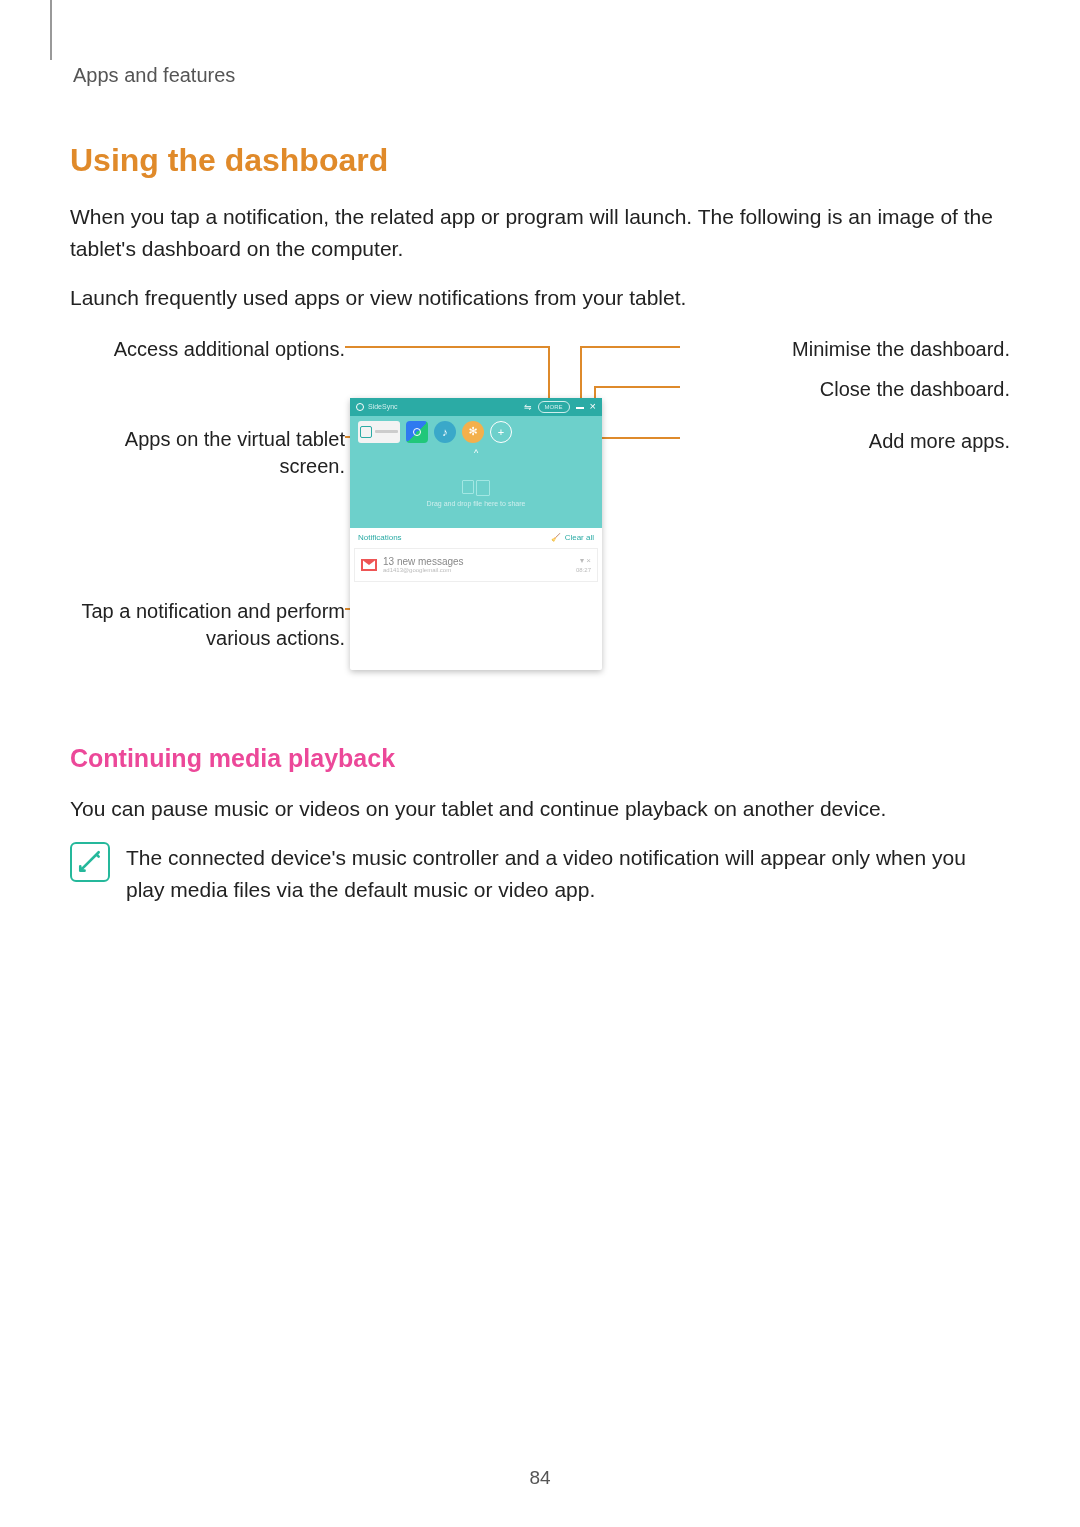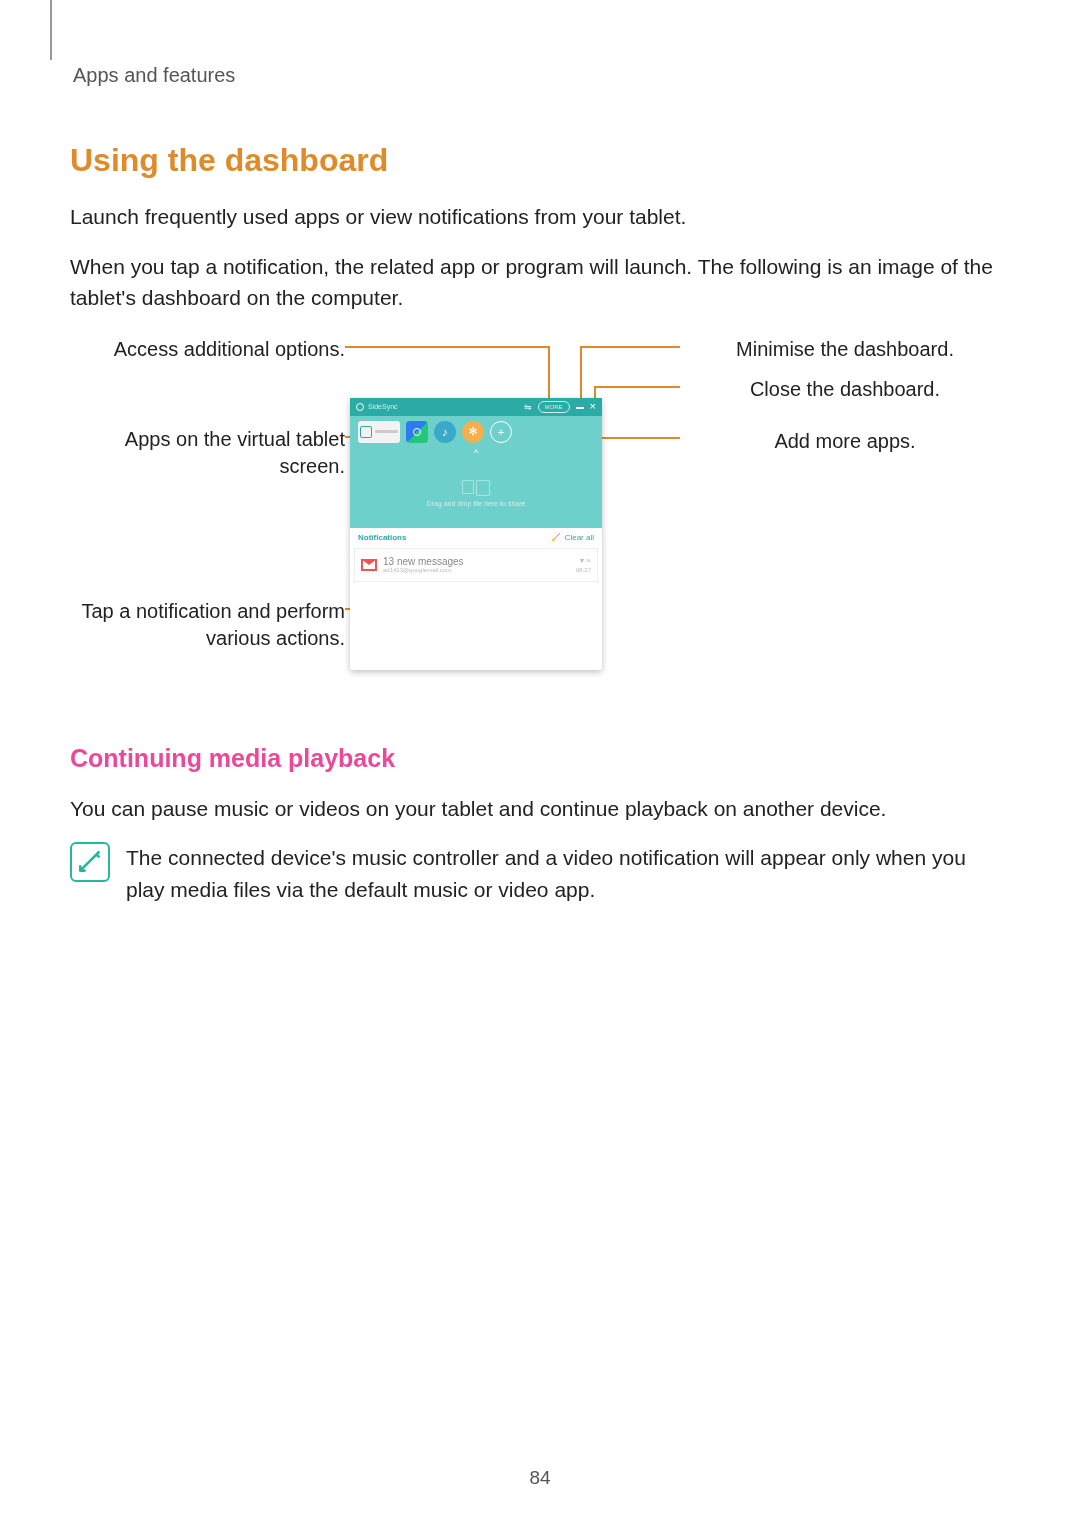--- a/index.html
+++ b/index.html
@@ -7,21 +7,21 @@
 .page{padding:30px 70px 0 70px}
 .header-line{position:absolute;left:50px;top:0;width:2px;height:60px;background:#999}
 .breadcrumb{font-size:20px;color:#555;margin-left:3px;margin-top:34px;margin-bottom:55px}
 h1{font-size:32px;color:#e08a2a;font-weight:bold;margin-bottom:22px}
 h2{font-size:25px;color:#ec4899;font-weight:bold;margin-bottom:20px;margin-top:42px}
 .p{font-size:21px;line-height:1.5;margin-bottom:18px}
 .figure-wrap{position:relative;margin:18px auto 30px auto;height:370px;width:940px}
 .callouts-left{position:absolute;left:0;top:0;width:275px}
 .callouts-right{position:absolute;right:0;top:0;width:330px}
 .callout{font-size:20px;line-height:1.35;text-align:right;position:absolute;right:0}
-.callout-r{text-align:center;left:0}
+.callout-r{text-align:right;left:0}
 .leader{position:absolute;background:#de8a2b;height:2px}
 .leader-v{position:absolute;background:#de8a2b;width:2px}
 .dashboard{position:absolute;left:280px;top:66px;width:252px;background:#fff;border-radius:2px;box-shadow:0 2px 6px rgba(0,0,0,.25)}
 
 .dash-titlebar{background:#2baba5;height:18px;display:flex;align-items:center;padding:0 6px;gap:6px}
 .dash-titlebar .t-left{display:flex;align-items:center;gap:4px;flex:1}
 .t-circle{width:8px;height:8px;border:1.5px solid #fff;border-radius:50%}
 .t-label{font-size:7px;color:#cfeeed}
 .t-share{font-size:9px;color:#fff}
 .t-more{border:1px solid #cfeeed;border-radius:7px;font-size:6px;color:#cfeeed;padding:0 6px;line-height:10px}
@@ -39,21 +39,21 @@
 .gal{width:22px;height:22px;border-radius:4px;background:linear-gradient(135deg,#2f7af0 50%,#21c77a 50%);display:flex;align-items:center;justify-content:center}
 
 .dash-caret{background:#6dd0cb;height:12px;text-align:center;color:#fff;font-size:9px;line-height:10px}
 .dash-drop{background:#6dd0cb;height:68px;display:flex;flex-direction:column;align-items:center;justify-content:center;gap:4px}
 .drop-ico{display:flex;gap:2px}
 .drop-ico .f1{width:12px;height:14px;border:1.5px solid #a3e7e3;border-radius:1px}
 .drop-ico .f2{width:14px;height:16px;border:1.5px solid #a3e7e3;border-radius:1px;position:relative}
 .drop-txt{font-size:7px;color:#cfeeed}
 
 .dash-notifhdr{height:20px;display:flex;align-items:center;justify-content:space-between;padding:0 8px;font-size:8px}
-.nh-l{color:#2baba5;font-weight:bold}
+.nh-l{color:#2baba5;font-weight:normal}
 .nh-r{color:#2baba5;display:flex;align-items:center;gap:3px}
 
 .dash-notif{height:34px;border:1px solid #eee;margin:0 4px;display:flex;align-items:center;gap:6px;padding:2px 6px}
 .n-ico{width:16px;height:12px;position:relative}
 .n-ico::before{content:"";position:absolute;inset:0;border:2px solid #e55;border-top:none}
 .n-ico::after{content:"";position:absolute;left:0;top:0;width:0;height:0;border-left:8px solid transparent;border-right:8px solid transparent;border-top:6px solid #e55}
 .n-txt{flex:1}
 .n-t1{font-size:10px;color:#888}
 .n-t2{font-size:6px;color:#bbb}
 .n-r{display:flex;flex-direction:column;align-items:flex-end;gap:2px}
@@ -67,22 +67,22 @@
 .pagenum{position:absolute;bottom:38px;left:0;right:0;text-align:center;font-size:19px;color:#555}
 </style>
 </head>
 <body>
 
 <div class="header-line"></div>
 <div class="page">
   <div class="breadcrumb">Apps and features</div>
 
   <h1>Using the dashboard</h1>
+  <p class="p">When you tap a notification, the related app or program will launch. The following is an image of the tablet's dashboard on the computer.</p>
   <p class="p">Launch frequently used apps or view notifications from your tablet.</p>
-  <p class="p">When you tap a notification, the related app or program will launch. The following is an image of the tablet's dashboard on the computer.</p>
 
   <div class="figure-wrap">
 
     <div class="callouts-left">
       <div class="callout" style="top:4px">Access additional options.</div>
       <div class="callout" style="top:94px">Apps on the virtual tablet</div>
       <div class="callout" style="top:121px">screen.</div>
       <div class="callout" style="top:266px">Tap a notification and perform</div>
       <div class="callout" style="top:293px">various actions.</div>
     </div>

